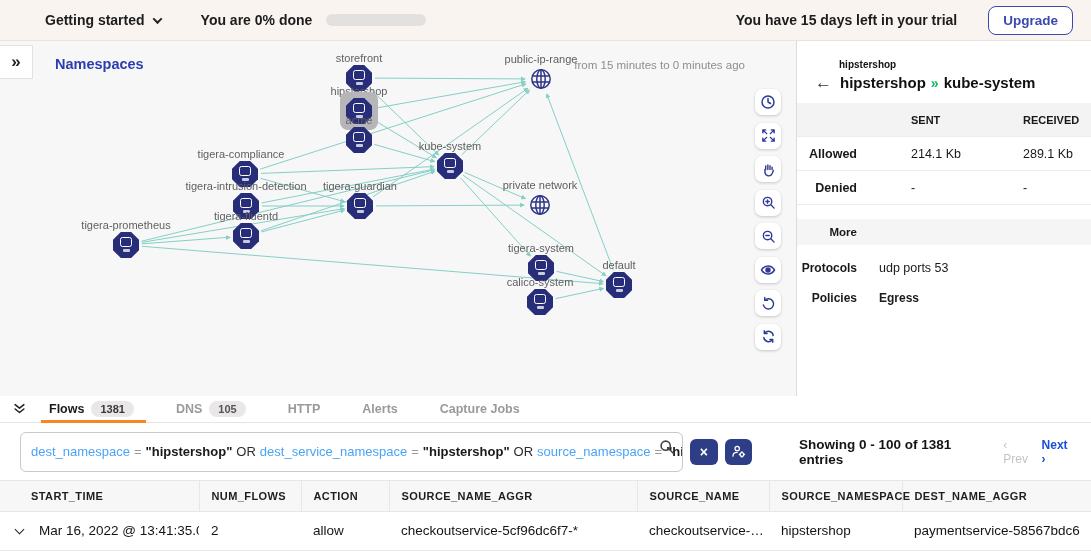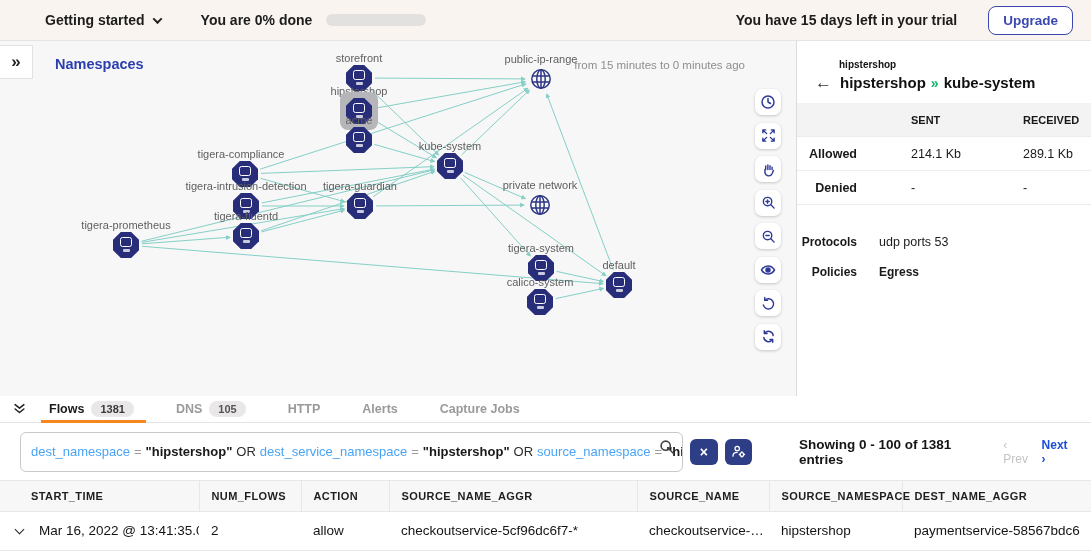--- a/index.html
+++ b/index.html
@@ -334,20 +334,23 @@
           <div class="c1">214.1 Kb</div>
           <div class="c2">289.1 Kb</div>
         </div>
         <div class="row">
           <div class="c0">Denied</div>
           <div class="c1">-</div>
           <div class="c2">-</div>
         </div>
       </div>
     <div class="gapline"></div>
+    <div class="more-bar">
+      <span>More</span>
+    </div>
     <div class="kv">
       <div class="k">Protocols</div>
       <div class="v">udp ports 53</div>
     </div>
     <div class="kv">
       <div class="k">Policies</div>
       <div class="v">
         <div class="dir">Egress</div>
       </div>
     </div>

